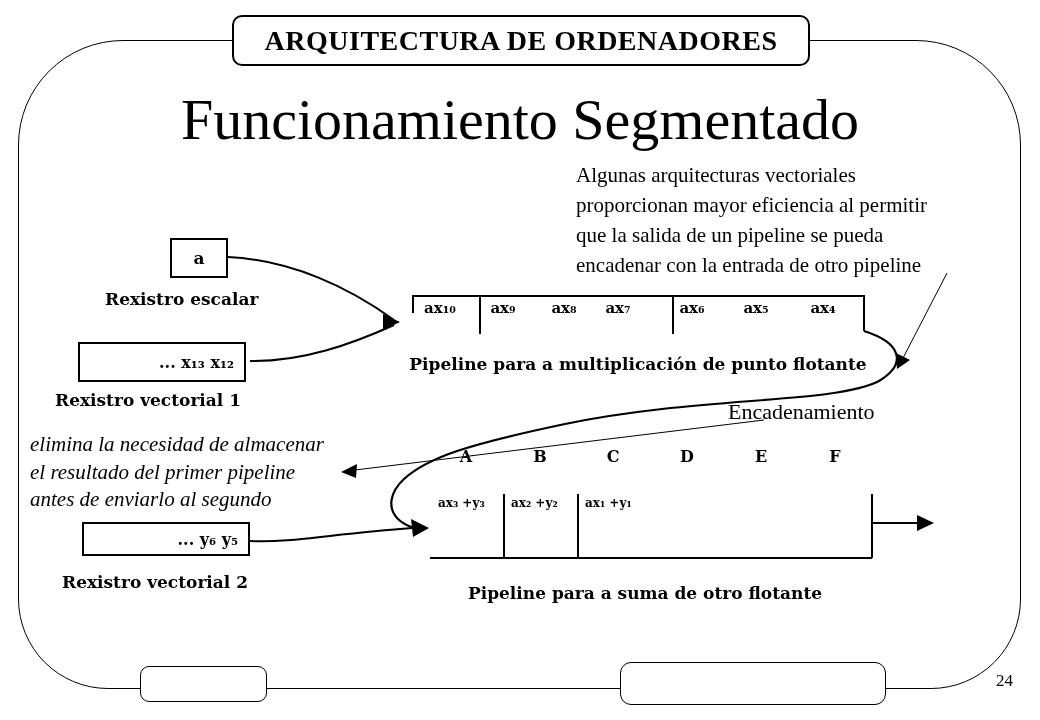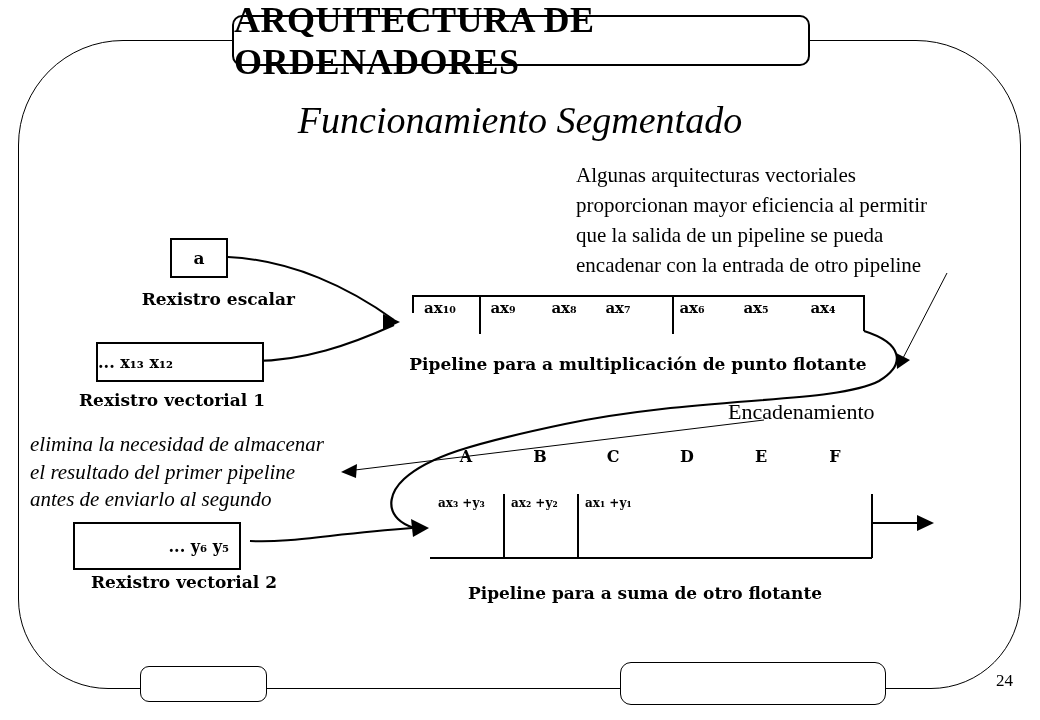--- a/index.html
+++ b/index.html
@@ -8,38 +8,38 @@
     font-family:"Liberation Serif",serif;color:#000;overflow:hidden;
   }
   .slide-border{
     position:absolute;left:18px;top:40px;width:1001px;height:647px;
     border:1.5px solid #000;border-radius:105px 105px 90px 90px;
   }
   .header-box{
     position:absolute;left:232px;top:15px;width:574px;height:47px;
     background:#fff;border:2px solid #000;border-radius:10px;
     display:flex;align-items:center;justify-content:center;
-    font-weight:bold;font-size:36px;letter-spacing:0.5px;
+    font-weight:bold;font-size:28px;letter-spacing:0.5px;
   }
   .page-title{
     position:absolute;left:0;top:88px;width:1040px;text-align:center;
-    font-size:38px;line-height:64px;font-style:italic;
+    font-size:58px;line-height:64px;
   }
   .para{
     position:absolute;font-size:21px;line-height:30px;white-space:pre-line;
   }
   .para-right{left:576px;top:160px;width:430px;}
   .para-left{left:30px;top:431px;width:345px;line-height:27.5px;font-style:italic;}
   .chain-label{position:absolute;left:728px;top:399px;font-size:22px;}
   .dia{font-family:"DejaVu Serif",serif;font-weight:bold;}
   .box{position:absolute;background:#fff;border:2px solid #000;box-sizing:border-box;}
   .a-box{left:170px;top:238px;width:58px;height:40px;display:flex;align-items:center;justify-content:center;font-size:17px;}
-  .reg1-box{left:96px;top:342px;width:168px;height:40px;display:flex;align-items:center;padding-right:10px;font-size:16px;}
-  .reg2-box{left:73px;top:522px;width:168px;height:48px;display:flex;align-items:center;justify-content:flex-end;padding-right:10px;font-size:16px;padding-left:36px;}
-  .reg-label{position:absolute;text-align:right;font-size:17px;}
+  .reg1-box{left:78px;top:342px;width:168px;height:40px;display:flex;align-items:center;justify-content:flex-end;padding-right:10px;font-size:16px;}
+  .reg2-box{left:82px;top:522px;width:168px;height:34px;display:flex;align-items:center;justify-content:flex-end;padding-right:10px;font-size:16px;padding-left:36px;}
+  .reg-label{position:absolute;text-align:left;font-size:17px;}
   .stage{position:absolute;top:299px;transform:translateX(-50%);font-size:15px;}
   .letter{position:absolute;top:447px;transform:translateX(-50%);font-size:16px;}
   .sumcell{position:absolute;top:496px;font-size:12px;}
   .pipe-label{position:absolute;text-align:center;font-size:17px;}
   .bottom-box{position:absolute;background:#fff;border:1.5px solid #000;}
   .bb-left{left:140px;top:666px;width:125px;height:34px;border-radius:9px;}
   .bb-right{left:620px;top:662px;width:264px;height:41px;border-radius:11px;}
   .page-number{position:absolute;left:996px;top:671px;font-size:17px;}
   svg.wires{position:absolute;left:0;top:0;pointer-events:none;}
   svg.wires path{fill:none;stroke:#000;}

